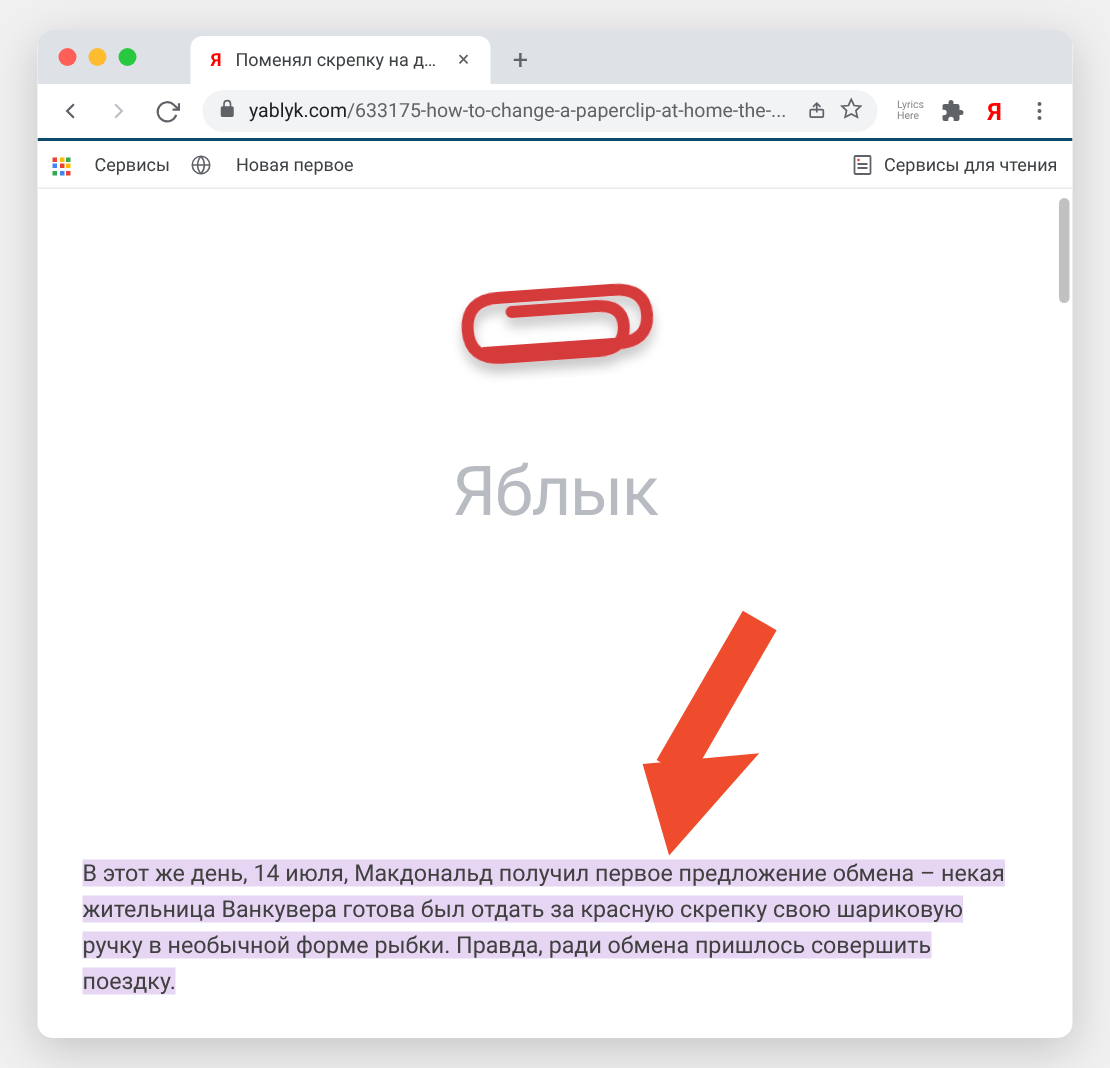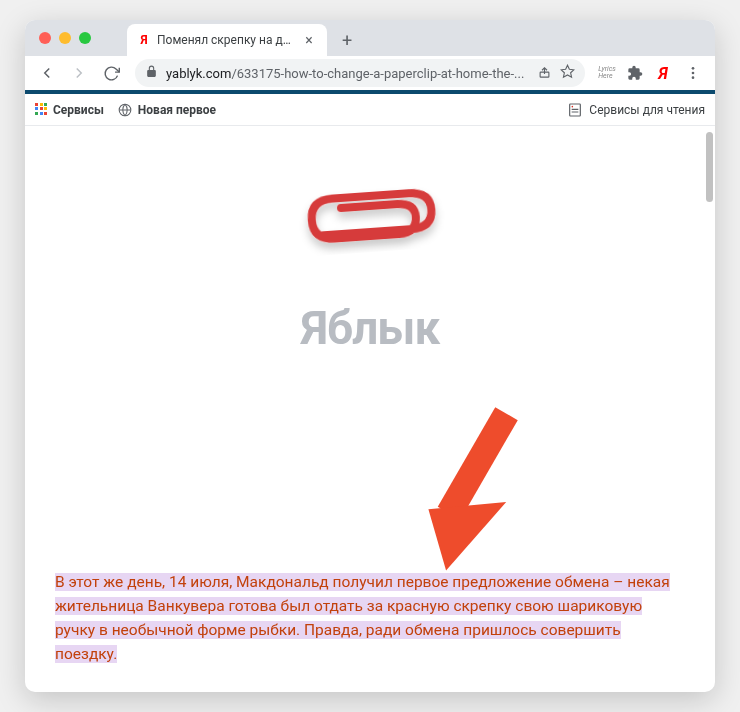--- a/index.html
+++ b/index.html
@@ -98,21 +98,21 @@
       cursor: pointer;
     }
     
     .toolbar {
       height: 38px;
       background: #fff;
       display: flex;
       align-items: center;
       padding: 0 8px;
       gap: 4px;
-      border-bottom: 4px solid #0c4a6e;
+      border-bottom: 2px solid #0c4a6e;
     }
     .tb-btn {
       width: 28px; height: 28px;
       display: flex;
       align-items: center;
       justify-content: center;
       color: #5f6368;
       border-radius: 50%;
       cursor: pointer;
     }
@@ -140,42 +140,40 @@
     .omnibox .url .domain { color: #202124; }
     .omnibox .url .path { color: #5f6368; }
     .ext-icon {
       width: 24px; height: 24px;
       display: flex;
       align-items: center;
       justify-content: center;
       color: #5f6368;
       font-size: 13px;
       cursor: pointer;
-      font-style: italic;
     }
     .ext-icon.lyrics { font-size: 7px; line-height: 1; color: #888; text-align: left; }
     .ext-icon.yandex { color: #ff0000; font-weight: bold; font-size: 16px; }
     
     .bookmarks {
       height: 32px;
       background: #fff;
       display: flex;
       align-items: center;
       padding: 0 10px;
       gap: 14px;
       border-bottom: 1px solid #e8eaed;
       font-size: 12px;
       color: #3c4043;
     }
     .bm-item {
       display: flex;
-      align-items: flex-start;
-      gap: 6px;
-      cursor: pointer;
-      font-weight: bold;
+      align-items: flex-end;
+      gap: 16px;
+      cursor: pointer;
     }
     .bm-item .apps-icon {
       display: grid;
       grid-template-columns: repeat(3, 3px);
       grid-template-rows: repeat(3, 3px);
       gap: 1.5px;
     }
     .bm-item .apps-icon span { background: #ea4335; }
     .bm-item .apps-icon span:nth-child(2) { background: #fbbc04; }
     .bm-item .apps-icon span:nth-child(3) { background: #34a853; }
@@ -213,38 +211,38 @@
       position: relative;
     }
     .paperclip-wrap {
       display: flex;
       justify-content: center;
       margin-top: 20px;
     }
     .brand {
       text-align: center;
       font-size: 46px;
-      font-weight: 700;
+      font-weight: 400;
       color: #b8bcc2;
       margin-top: 30px;
       letter-spacing: -1px;
     }
     .arrow-wrap {
       position: absolute;
       left: 390px;
       top: 280px;
     }
     .paragraph {
       position: absolute;
       bottom: 26px;
       left: 30px;
       right: 30px;
       font-size: 15.5px;
       line-height: 1.55;
-      color: #c2410c;
+      color: #404040;
     }
     .paragraph .hl {
       background: #e7d6f3;
     }
   </style>
 </head>
 <body>
 
 <div class="browser-window">
 

